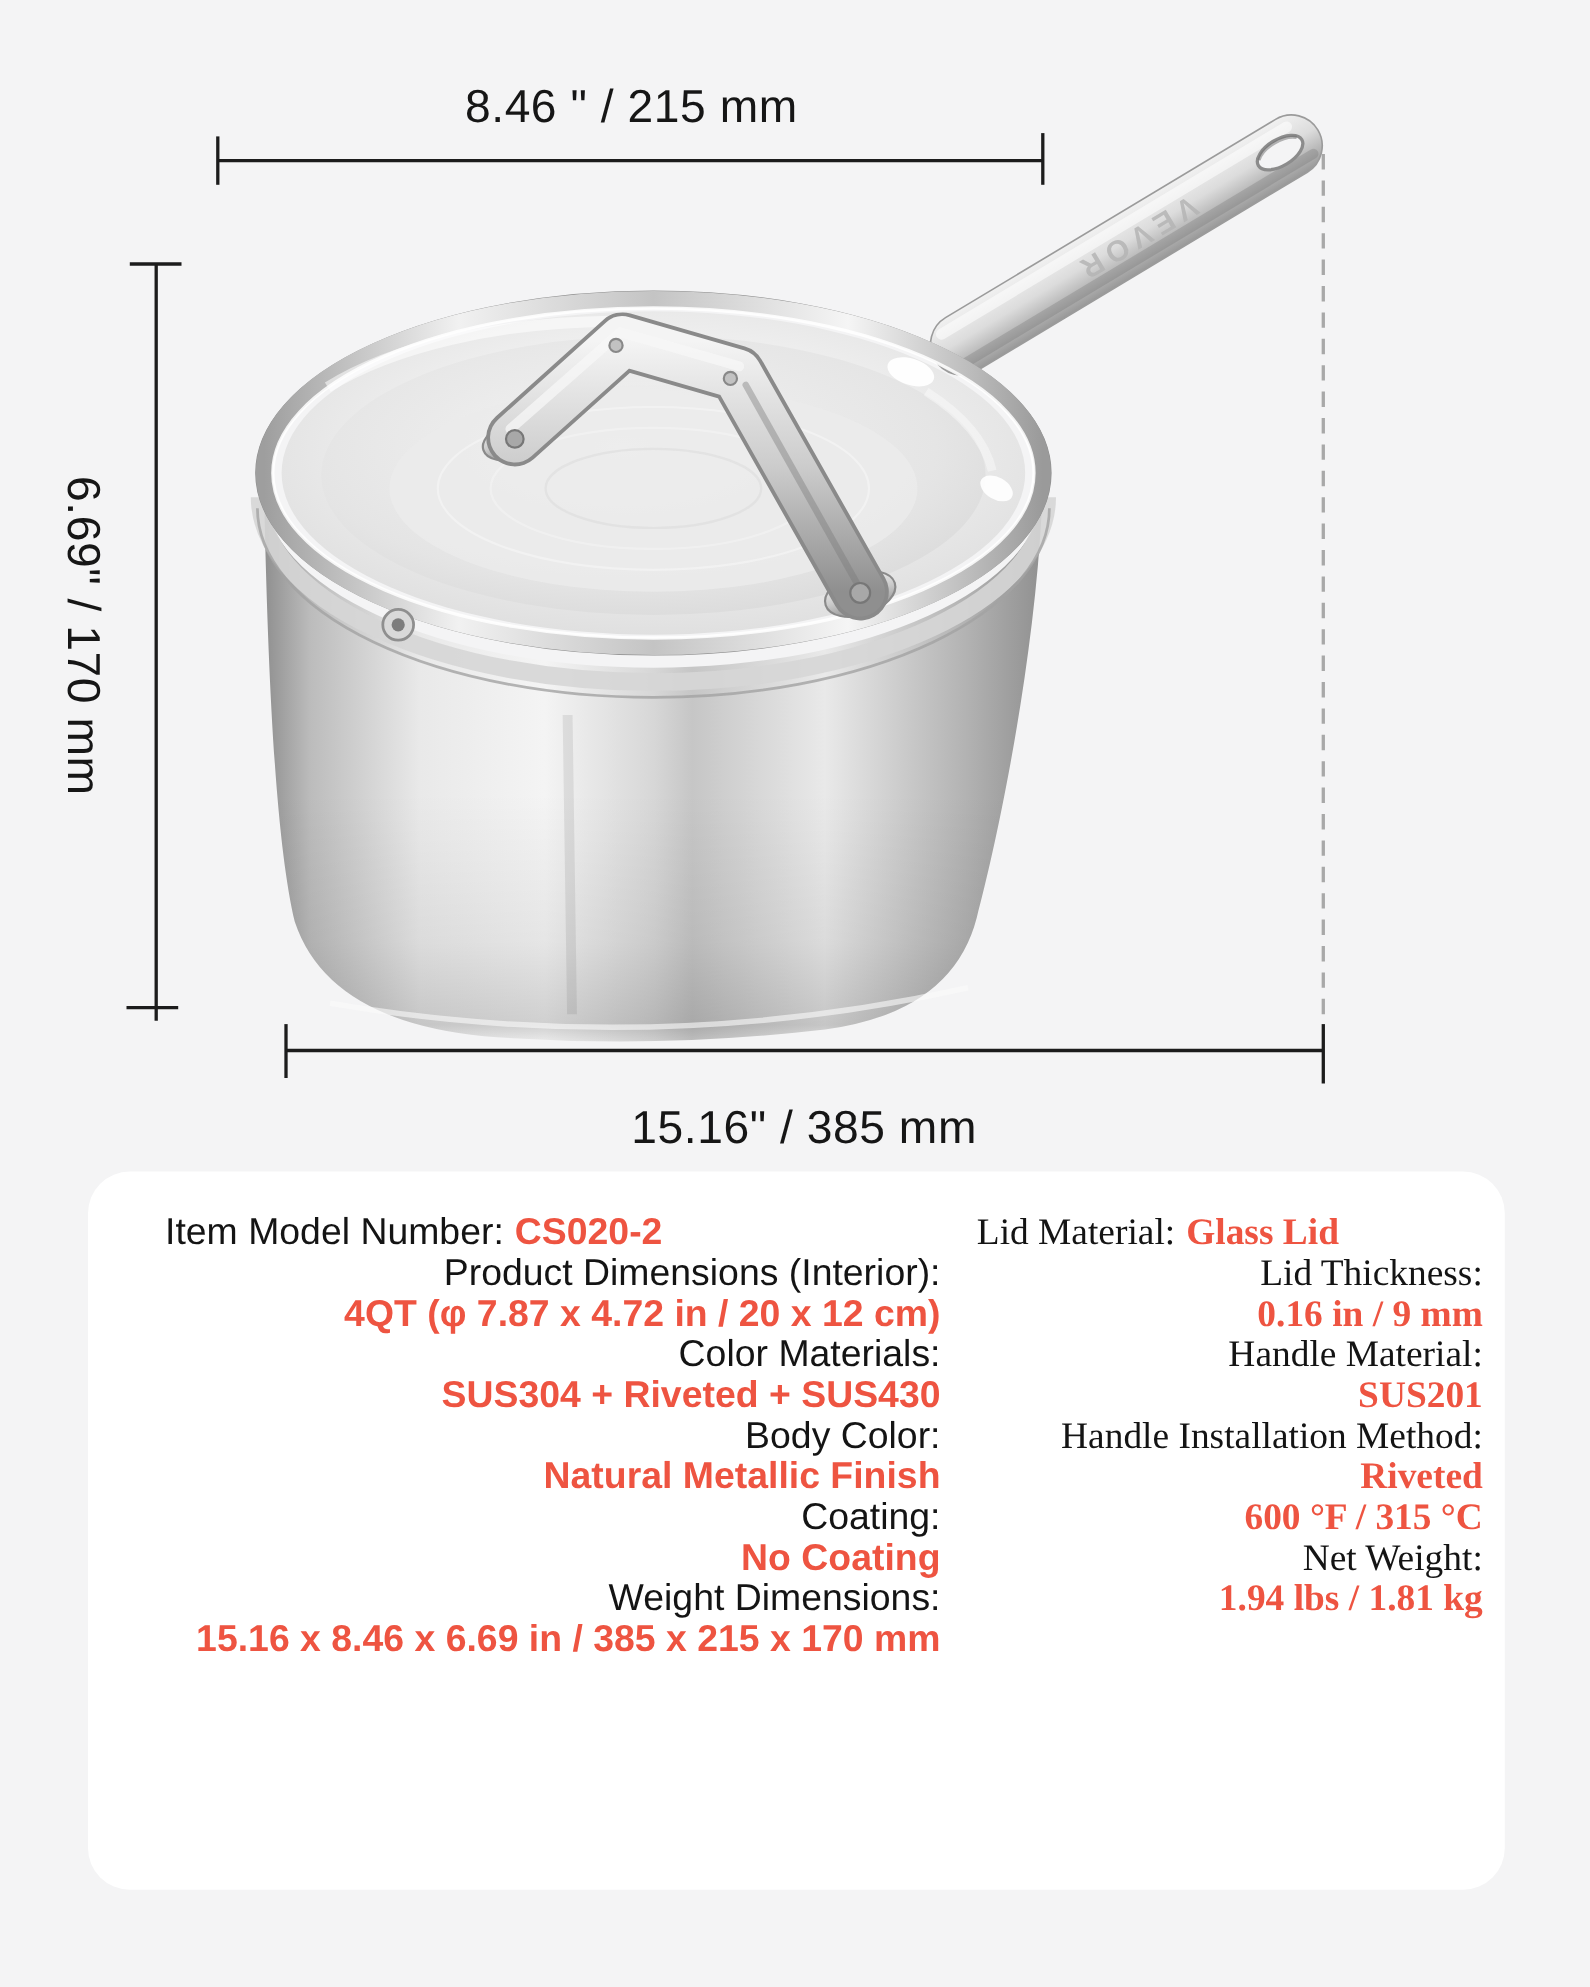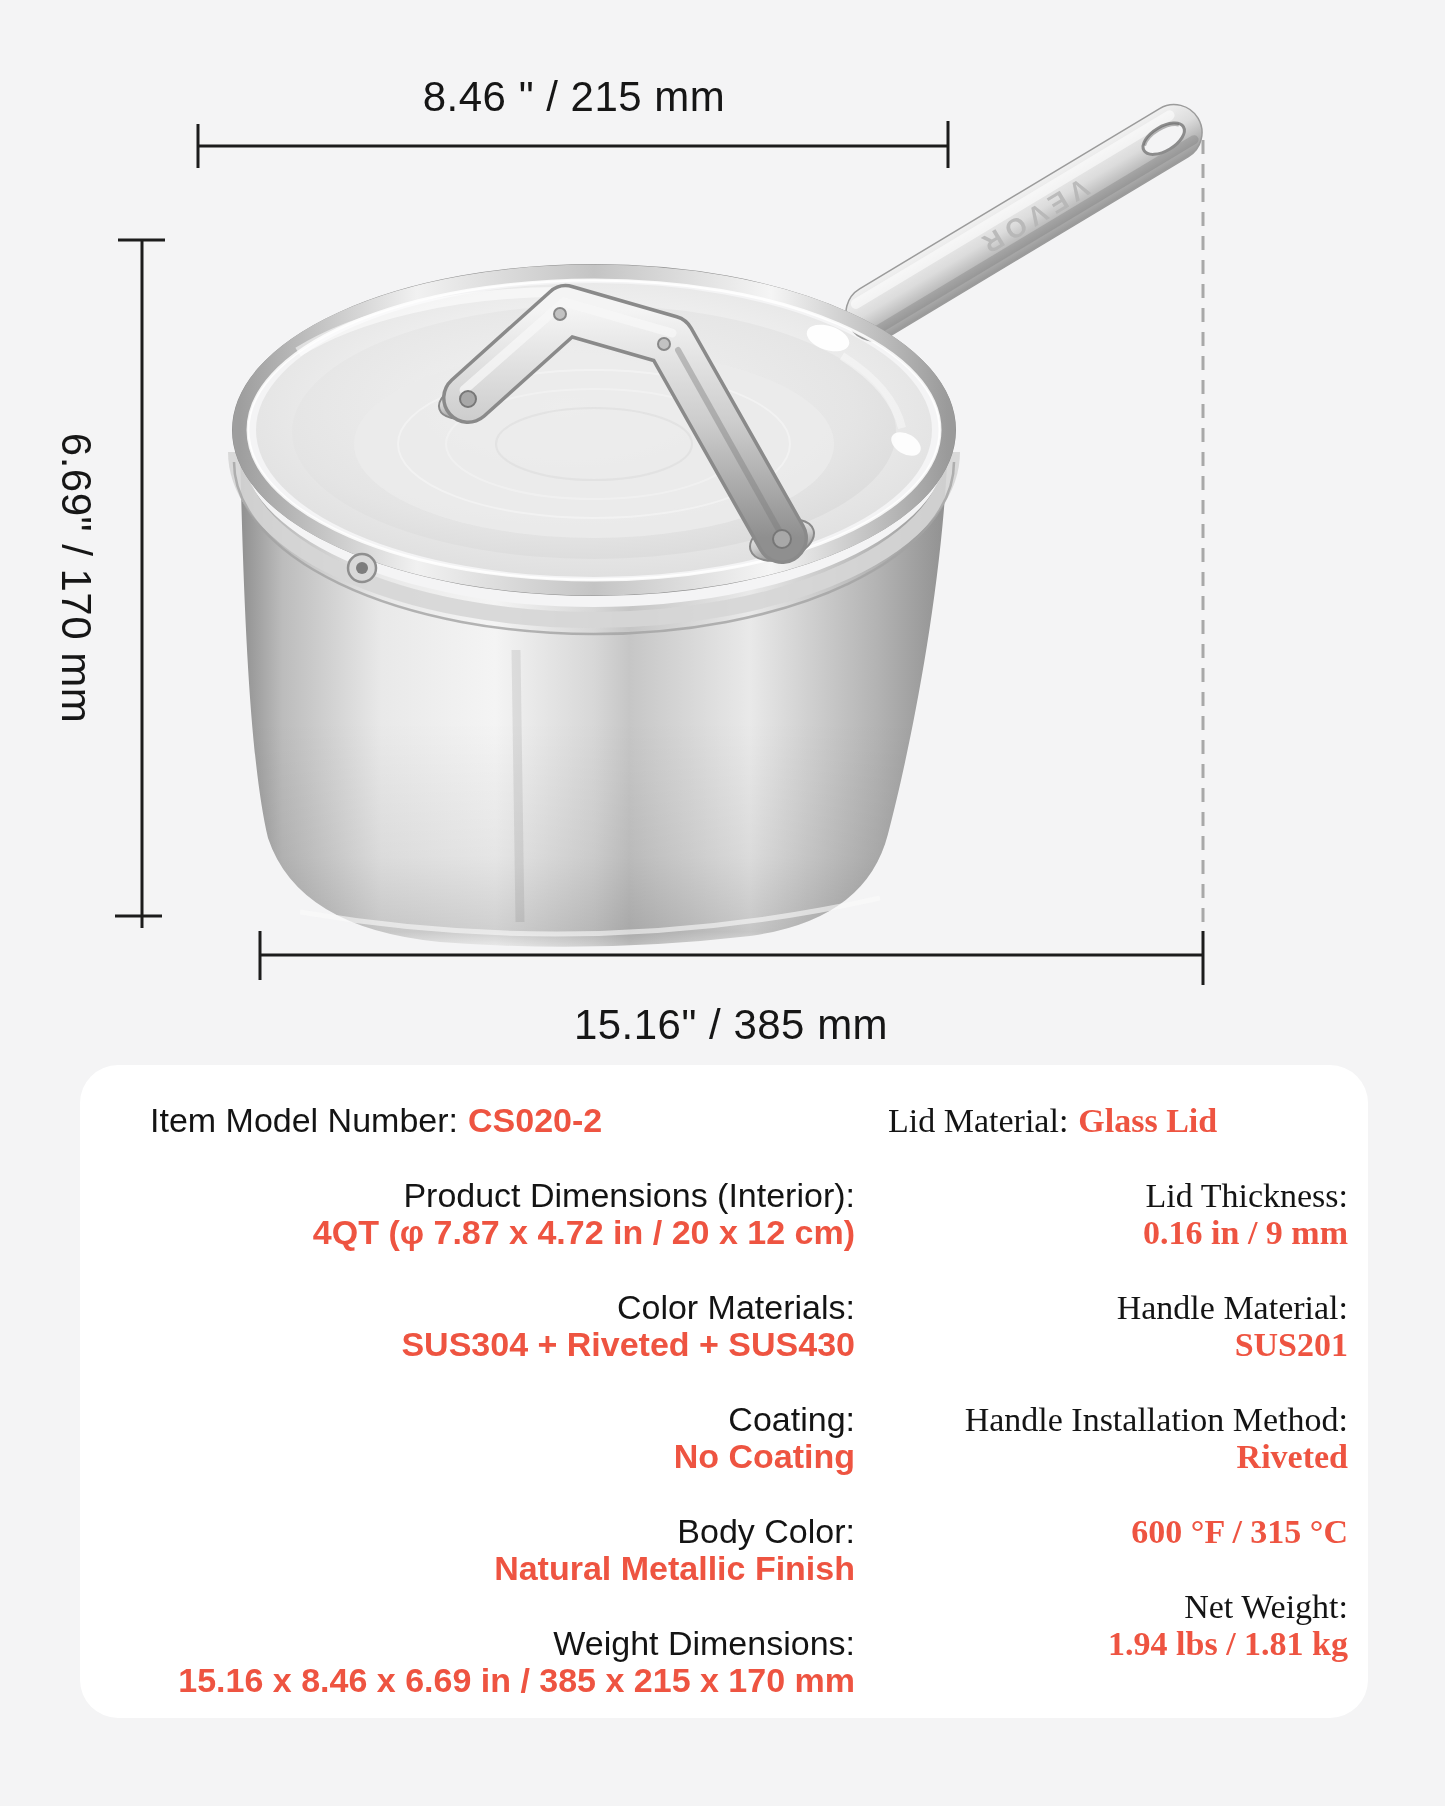--- a/index.html
+++ b/index.html
@@ -14,21 +14,21 @@
   svg.scene{position:absolute;left:0;top:0;}
   .dim-label{
     position:absolute;font-size:42px;color:#161616;letter-spacing:0.5px;
     white-space:nowrap;transform:translate(-50%,-50%);
   }
   .dim-label.vertical{transform:translate(-50%,-50%) rotate(90deg);}
   .spec-card{
     position:absolute;left:80px;top:1065px;width:1288px;height:653px;
     background:#FFFFFF;border-radius:38px;
   }
-  .spec-col{position:absolute;top:37px;display:flex;flex-direction:column;gap:38px;}
+  .spec-col{position:absolute;top:37px;display:flex;flex-direction:column;}
   .spec-col.left{left:70px;width:705px;}
   .spec-col.right{left:808px;width:460px;font-family:Liberation Serif, serif;}
   .spec-item{font-size:34px;line-height:37px;}
   .spec-item .lbl{color:#141414;font-weight:400;}
   .spec-item .val{color:#EE5441;font-weight:700;}
   .spec-item.block .lbl,.spec-item.block .val{display:block;text-align:right;}
   .spec-item.inline .val{margin-left:10px;}
 </style>
 </head>
 <body>
@@ -178,26 +178,26 @@
       </div>
       <div class="spec-item block">
         <span class="lbl">Product Dimensions (Interior):</span>
           <span class="val">4QT (φ 7.87 x 4.72 in / 20 x 12 cm)</span>
       </div>
       <div class="spec-item block">
         <span class="lbl">Color Materials:</span>
           <span class="val">SUS304 + Riveted + SUS430</span>
       </div>
       <div class="spec-item block">
+        <span class="lbl">Body Color:</span>
+          <span class="val">Natural Metallic Finish</span>
+      </div>
+      <div class="spec-item block">
         <span class="lbl">Coating:</span>
           <span class="val">No Coating</span>
-      </div>
-      <div class="spec-item block">
-        <span class="lbl">Body Color:</span>
-          <span class="val">Natural Metallic Finish</span>
       </div>
       <div class="spec-item block">
         <span class="lbl">Weight Dimensions:</span>
           <span class="val">15.16 x 8.46 x 6.69 in / 385 x 215 x 170 mm</span>
       </div>
     </div>
     <div class="spec-col right">
       <div class="spec-item inline">
         <span class="lbl">Lid Material:</span><span class="val">Glass Lid</span>
       </div>

